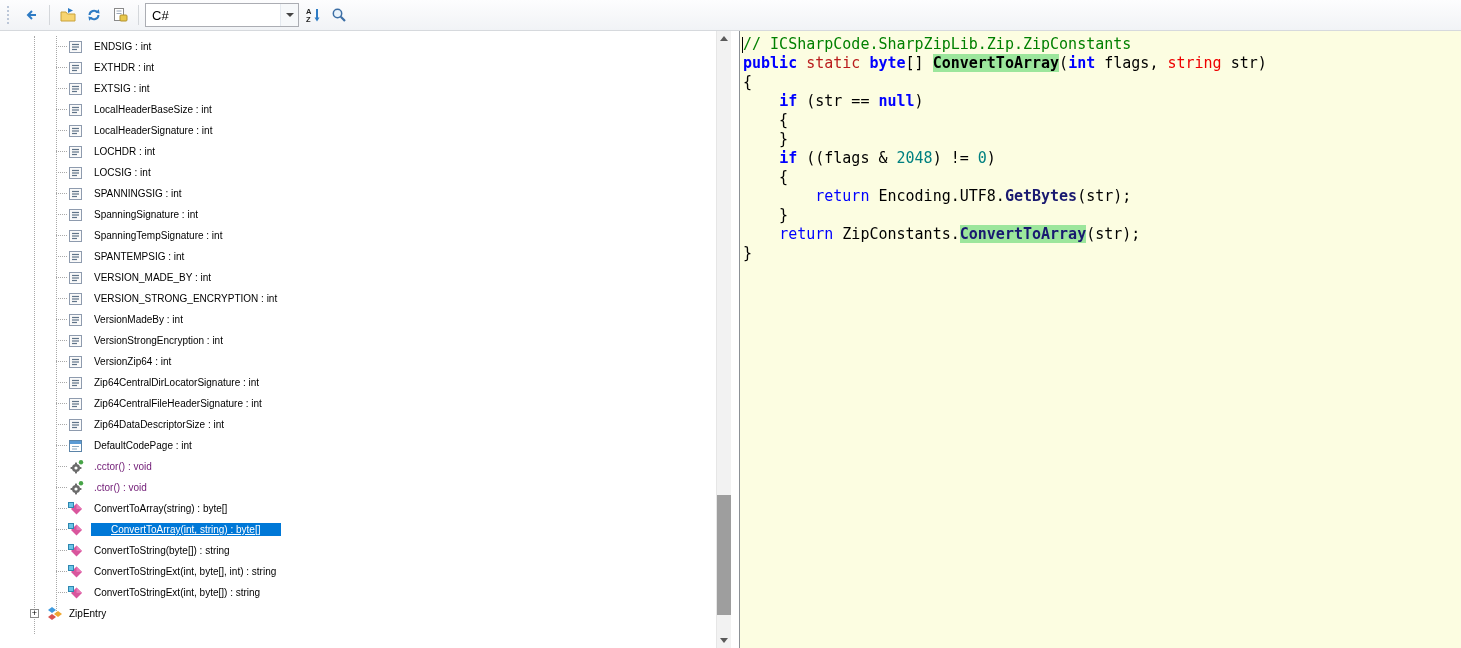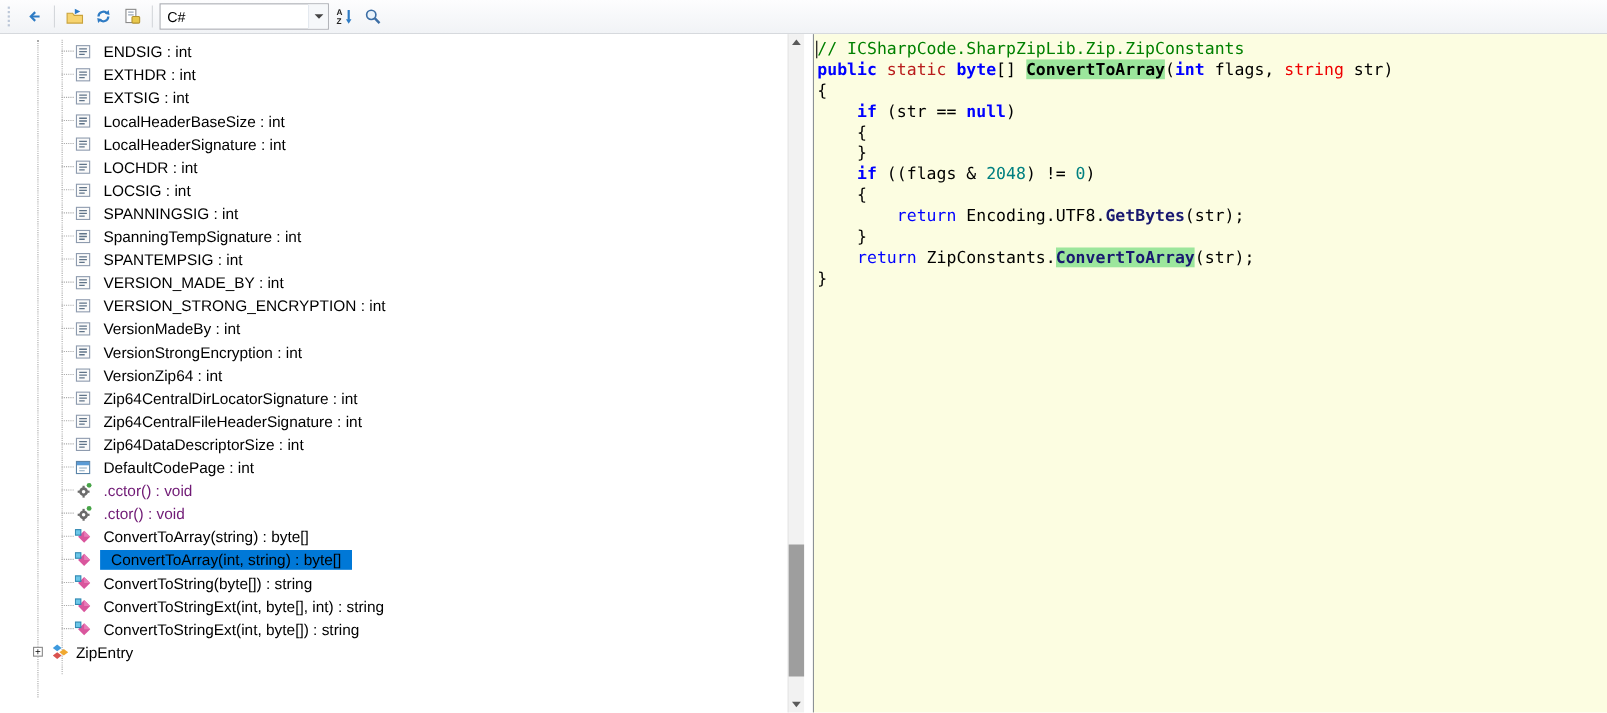--- a/index.html
+++ b/index.html
@@ -19,33 +19,33 @@
   .combo-arrow::after{content:"";border-left:4px solid transparent;border-right:4px solid transparent;border-top:4px solid #444;}
 
   
   .content{display:flex;height:617px;}
 
   
   .left-panel{width:731px;position:relative;background:#fff;flex:none;}
   .tree-wrap{position:absolute;left:8px;top:5px;right:14px;bottom:0;overflow:hidden;}
   .guide-members{position:absolute;left:48px;top:0;height:577px;border-left:1px dotted #A8A8A8;}
   .guide-root{position:absolute;left:26px;top:0;height:598px;border-left:1px dotted #A8A8A8;}
-  .tree-row{height:21px;display:flex;align-items:center;position:relative;font-size:14px;color:#000;white-space:nowrap;}
+  .tree-row{height:21px;display:flex;align-items:center;position:relative;font-size:10px;color:#000;white-space:nowrap;}
   .tree-row.level2{padding-left:60px;}
   .tree-row.level2::before{content:"";position:absolute;left:48px;top:10px;width:11px;border-top:1px dotted #A8A8A8;}
   .tree-row.level1{padding-left:22px;text-align:center;}
   .tree-icon{width:16px;height:16px;margin-right:10px;flex:none;display:flex;align-items:center;justify-content:center;}
   .level1 .tree-icon{margin-right:6px;}
   .expander{width:9px;height:9px;box-sizing:border-box;border:1px solid #898989;background:#fff;
             margin-right:8px;flex:none;position:relative;}
   .expander::before{content:"+";position:absolute;left:0;top:-1px;width:7px;height:7px;
             font-size:9px;line-height:9px;text-align:center;color:#000;}
   .tree-label{padding:1px 0;}
   .tree-row.muted .tree-label{color:#701a75;}
-  .tree-row.selected .tree-label{background:#0078D7;color:#000000;padding:1px 10px;margin-left:-3px;}
+  .tree-row.selected .tree-label{background:#0078D7;color:#ffffff;padding:1px 20px;margin-left:-3px;text-decoration:underline;}
 
   
   .scrollbar{position:absolute;right:0;top:0;bottom:0;width:14px;background:#F2F2F2;border-left:1px solid #E6E6E6;}
   .sb-btn{position:absolute;left:0;right:0;height:15px;display:flex;align-items:center;justify-content:center;}
   .sb-up{top:0;}
   .sb-up::after{content:"";border-left:4px solid transparent;border-right:4px solid transparent;border-bottom:5px solid #5A5A5A;}
   .sb-down{bottom:0;}
   .sb-down::after{content:"";border-left:4px solid transparent;border-right:4px solid transparent;border-top:5px solid #5A5A5A;}
   .sb-thumb{position:absolute;left:0;right:0;top:464px;height:120px;background:#9E9E9E;}
 
@@ -233,20 +233,31 @@
           </div>
           <div class="tree-row level2">
             <span class="tree-icon">
               <svg width="16" height="16" viewBox="0 0 16 16">
                 <rect x="1.5" y="2.5" width="12" height="11" fill="#FAFAFA" stroke="#8E9BAE"></rect>
                 <line x1="4" y1="5.5" x2="11" y2="5.5" stroke="#5F7388" stroke-width="1.2"></line>
                 <line x1="4" y1="8" x2="11" y2="8" stroke="#5F7388" stroke-width="1.2"></line>
                 <line x1="4" y1="10.5" x2="9" y2="10.5" stroke="#5F7388" stroke-width="1.2"></line>
               </svg>
             </span>
+            <span class="tree-label">SpanningSignature : int</span>
+          </div>
+          <div class="tree-row level2">
+            <span class="tree-icon">
+              <svg width="16" height="16" viewBox="0 0 16 16">
+                <rect x="1.5" y="2.5" width="12" height="11" fill="#FAFAFA" stroke="#8E9BAE"></rect>
+                <line x1="4" y1="5.5" x2="11" y2="5.5" stroke="#5F7388" stroke-width="1.2"></line>
+                <line x1="4" y1="8" x2="11" y2="8" stroke="#5F7388" stroke-width="1.2"></line>
+                <line x1="4" y1="10.5" x2="9" y2="10.5" stroke="#5F7388" stroke-width="1.2"></line>
+              </svg>
+            </span>
             <span class="tree-label">SpanningTempSignature : int</span>
           </div>
           <div class="tree-row level2">
             <span class="tree-icon">
               <svg width="16" height="16" viewBox="0 0 16 16">
                 <rect x="1.5" y="2.5" width="12" height="11" fill="#FAFAFA" stroke="#8E9BAE"></rect>
                 <line x1="4" y1="5.5" x2="11" y2="5.5" stroke="#5F7388" stroke-width="1.2"></line>
                 <line x1="4" y1="8" x2="11" y2="8" stroke="#5F7388" stroke-width="1.2"></line>
                 <line x1="4" y1="10.5" x2="9" y2="10.5" stroke="#5F7388" stroke-width="1.2"></line>
               </svg>

